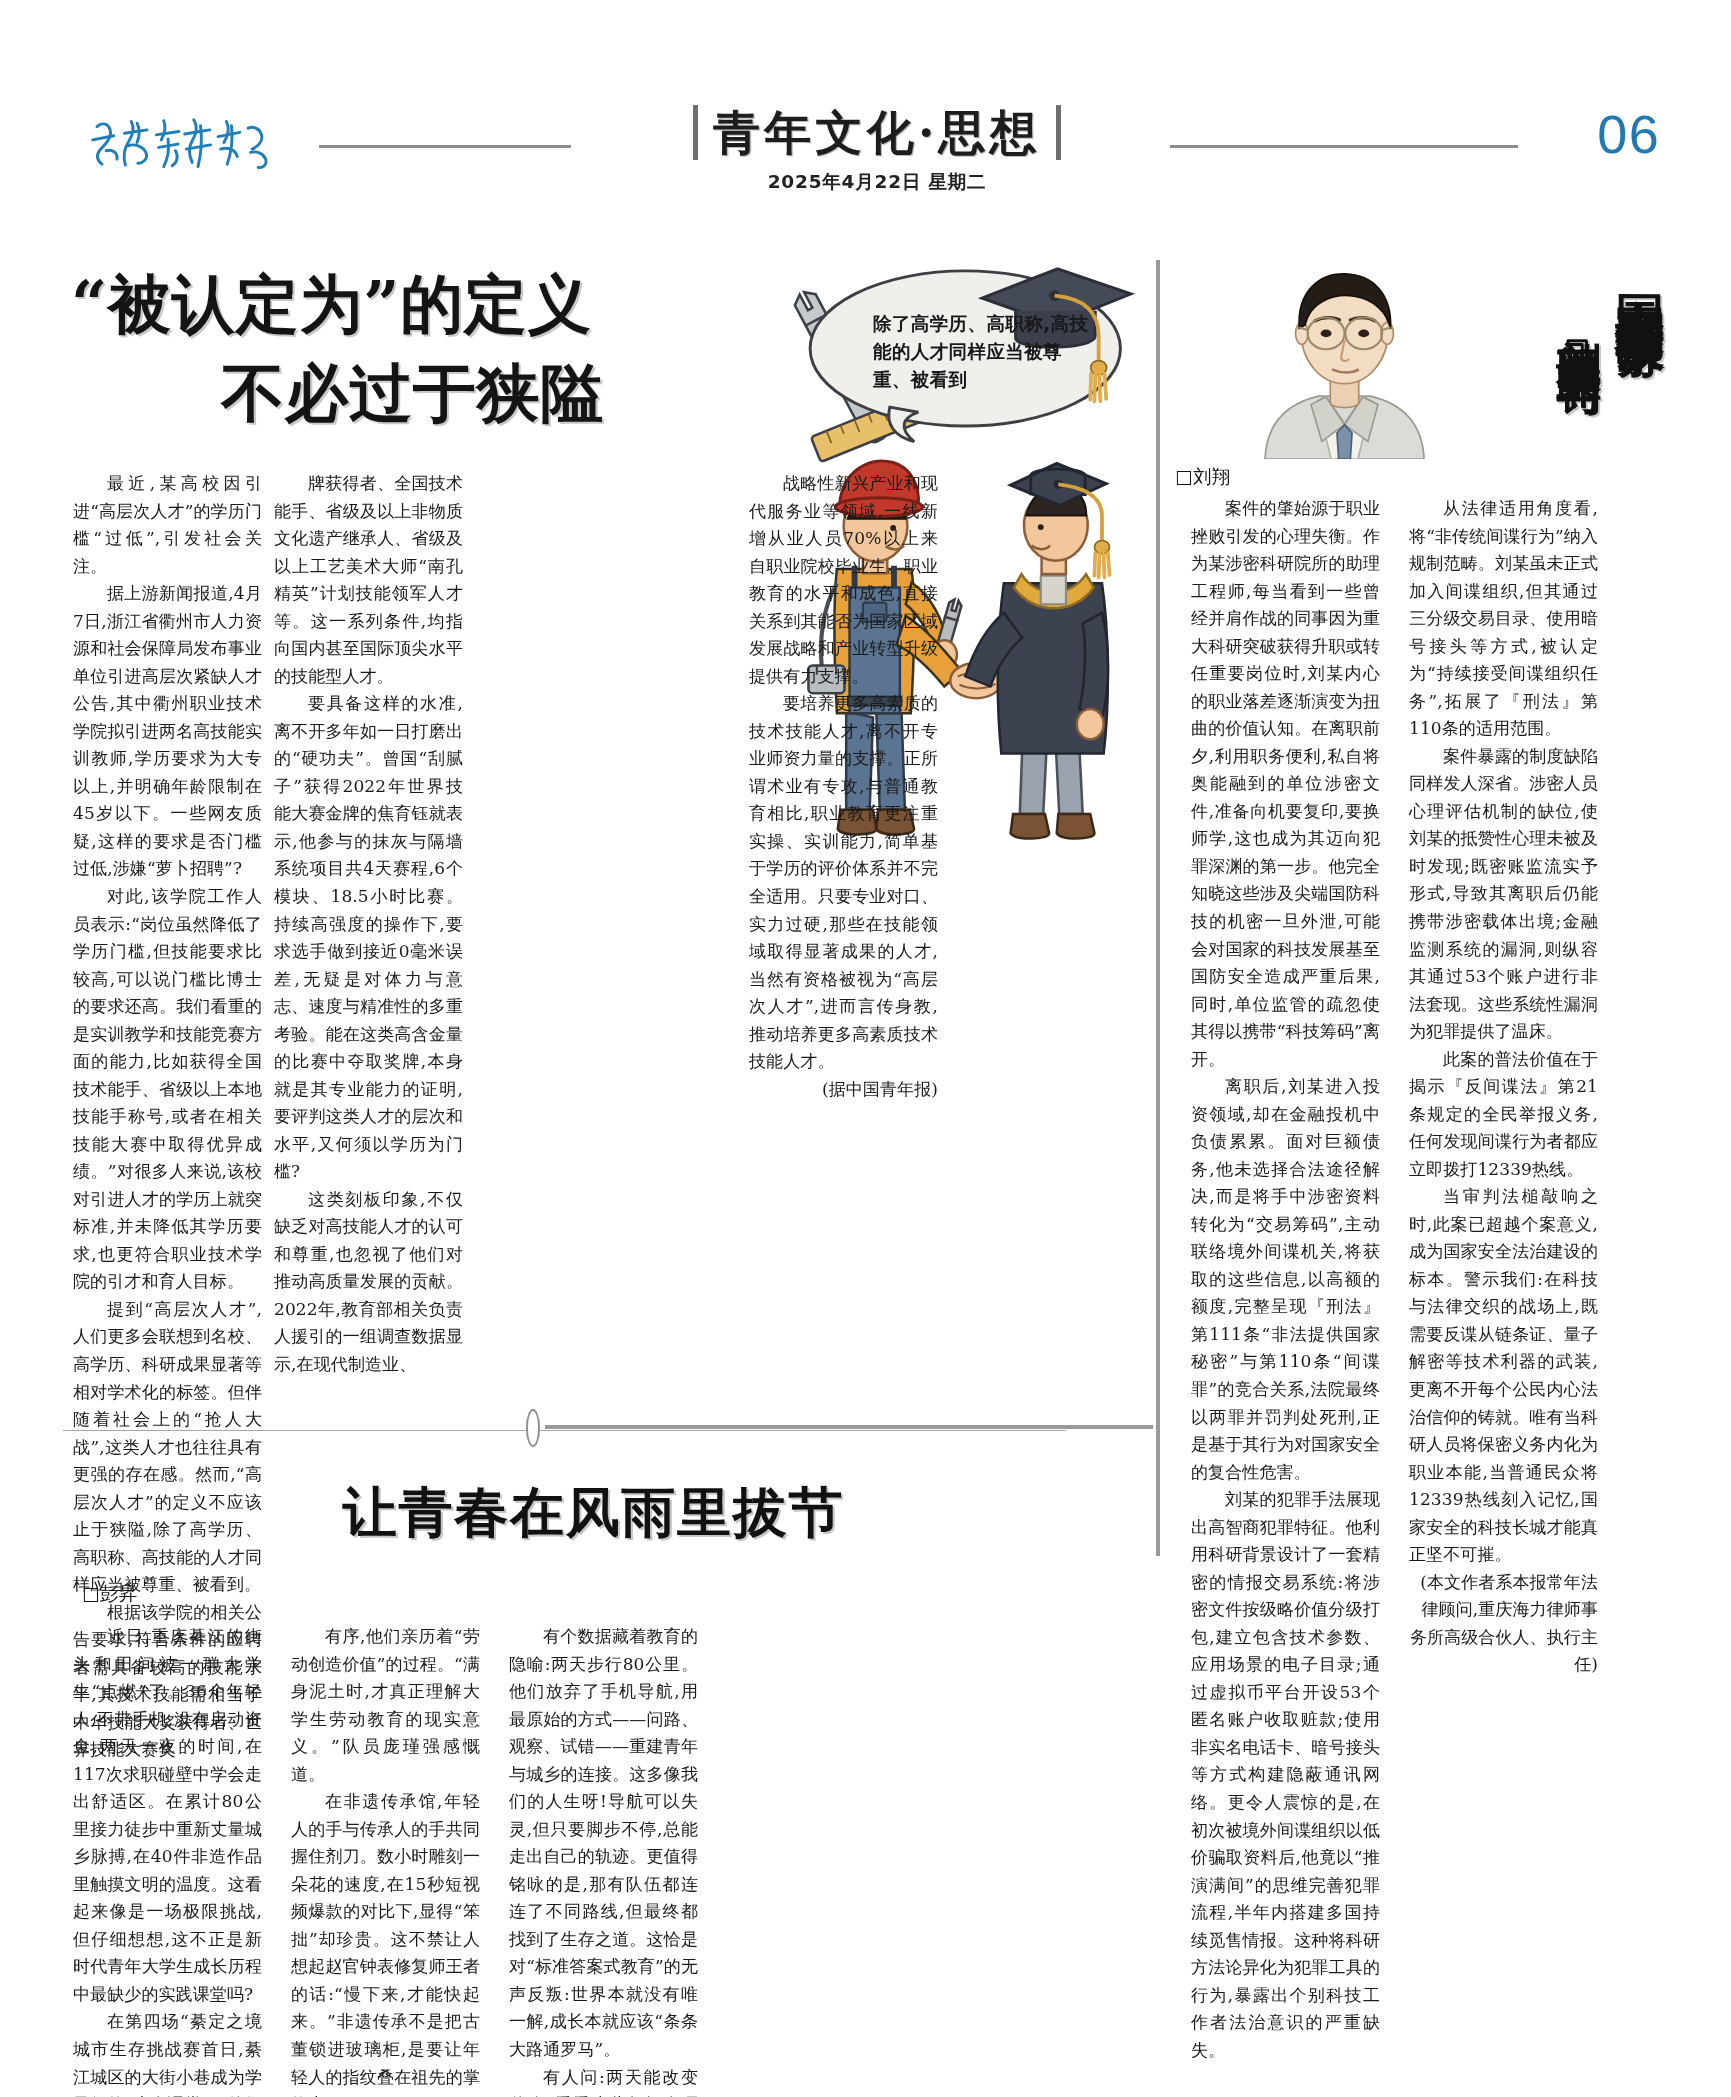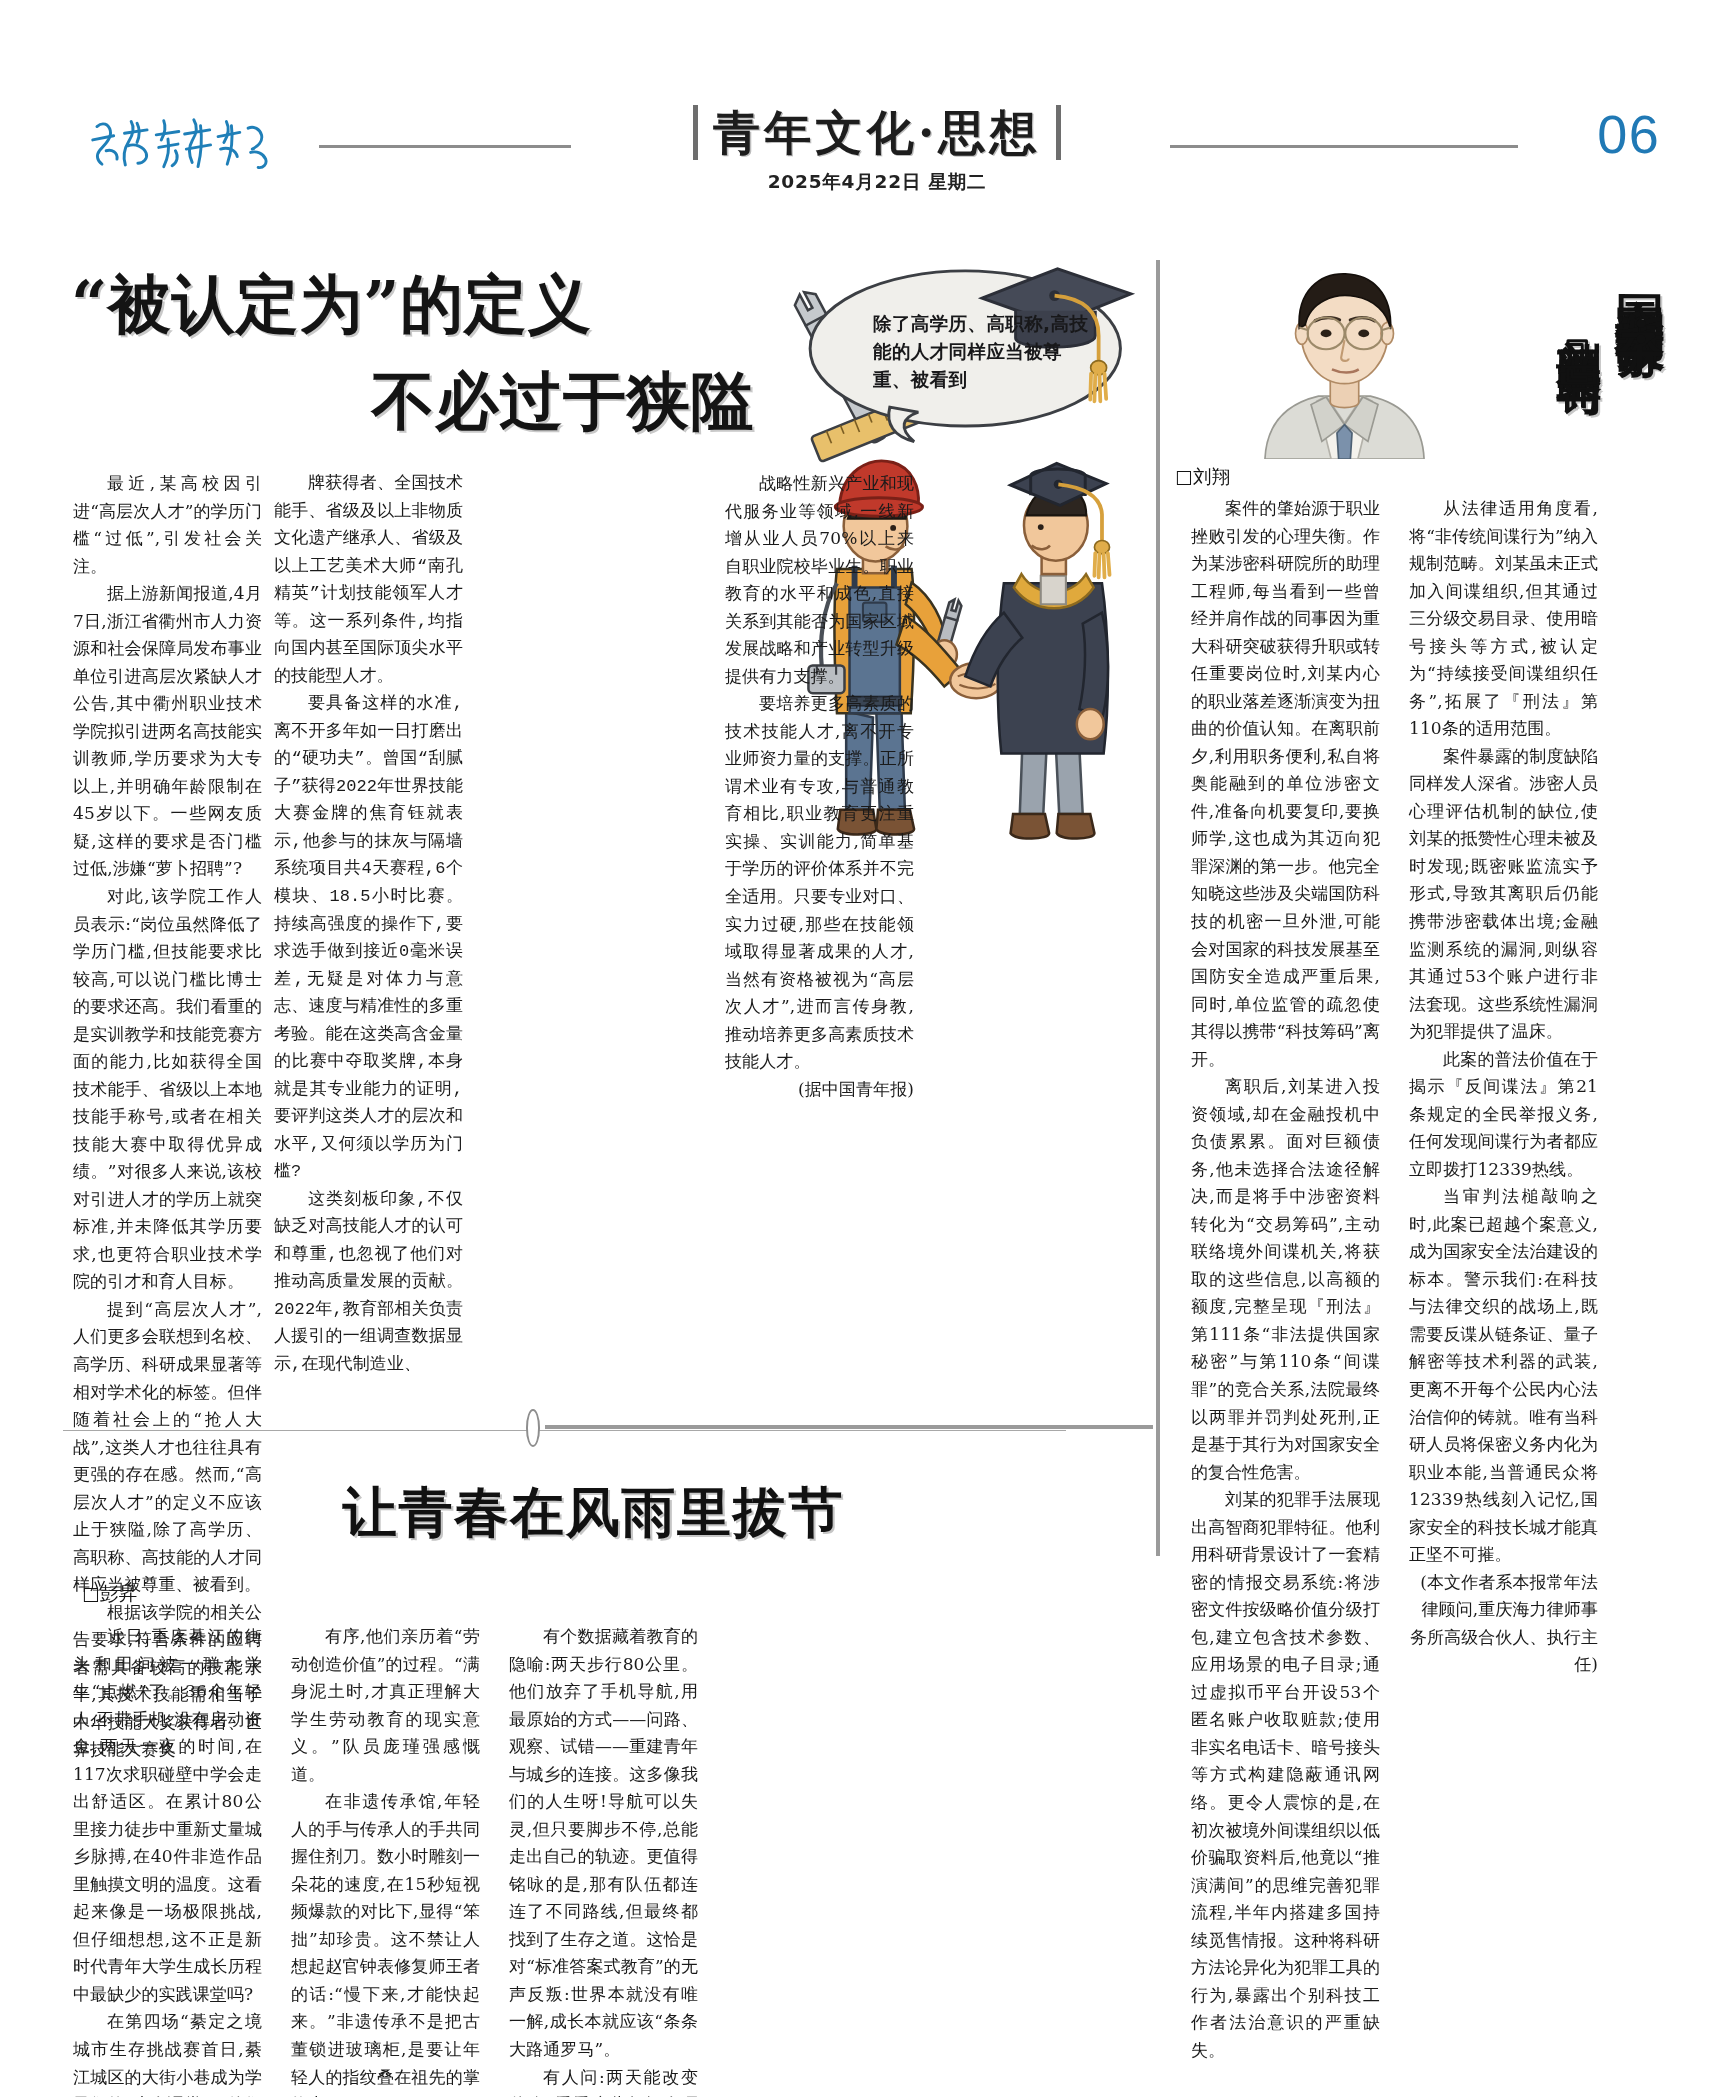--- a/index.html
+++ b/index.html
@@ -71,21 +71,21 @@
 
   
   #art1-title{
     position:absolute; left:71px; top:260px; width:696px;
     font-family:"DejaVu Serif","Liberation Serif",serif;
     font-weight:700; font-size:63px; line-height:1.42;
     letter-spacing:0.8px; color:#141414;
     text-shadow:2.1px 2.1px 0 #c9c9c9;
   }
   #art1-title .l1{ display:block; text-align:left; }
-  #art1-title .l2{ display:block; text-align:right; padding-right:12.6px;margin-top:8px; }
+  #art1-title .l2{ display:block; text-align:center; padding-right:12.6px; }
 
   .colwrap{ position:absolute; }
   .col{
     float:left;
     font-family:"DejaVu Serif","Liberation Serif",serif;
     font-size:17px; line-height:1.62;
     text-align:justify; text-justify:inter-ideograph;
     color:#1a1a1a;
     letter-spacing:0.1px;
   }
@@ -315,21 +315,21 @@
 <div class="bubble-text">除了高学历、高职称,高技能的人才同样应当被尊重、被看到</div>
 
 <div class="colwrap" style="left:73px; top:470px; width:1074px;">
   <div class="col" id="a1c1" style="width:189px; margin-right:12px;">
       <p>最近,某高校因引进“高层次人才”的学历门槛“过低”,引发社会关注。</p>
       <p>据上游新闻报道,4月7日,浙江省衢州市人力资源和社会保障局发布事业单位引进高层次紧缺人才公告,其中衢州职业技术学院拟引进两名高技能实训教师,学历要求为大专以上,并明确年龄限制在45岁以下。一些网友质疑,这样的要求是否门槛过低,涉嫌“萝卜招聘”?</p>
       <p>对此,该学院工作人员表示:“岗位虽然降低了学历门槛,但技能要求比较高,可以说门槛比博士的要求还高。我们看重的是实训教学和技能竞赛方面的能力,比如获得全国技术能手、省级以上本地技能手称号,或者在相关技能大赛中取得优异成绩。”对很多人来说,该校对引进人才的学历上就突标准,并未降低其学历要求,也更符合职业技术学院的引才和育人目标。</p>
       <p>提到“高层次人才”,人们更多会联想到名校、高学历、科研成果显著等相对学术化的标签。但伴随着社会上的“抢人大战”,这类人才也往往具有更强的存在感。然而,“高层次人才”的定义不应该止于狭隘,除了高学历、高职称、高技能的人才同样应当被尊重、被看到。</p>
       <p>根据该学院的相关公告要求,符合条件的应聘者需具备较高的技能水平,其技术技能需相当于中华技能大奖获得者、世界技能大赛奖</p>
     </div>
-  <div class="col" id="a1c2" style="width:189px; margin-right:17px;font-family:Liberation Mono, monospace;">
+  <div class="col" id="a1c2" style="width:189px; margin-right:41px;">
       <p>牌获得者、全国技术能手、省级及以上非物质文化遗产继承人、省级及以上工艺美术大师“南孔精英”计划技能领军人才等。这一系列条件,均指向国内甚至国际顶尖水平的技能型人才。</p>
       <p>要具备这样的水准,离不开多年如一日打磨出的“硬功夫”。曾国“刮腻子”获得2022年世界技能大赛金牌的焦育钰就表示,他参与的抹灰与隔墙系统项目共4天赛程,6个模块、18.5小时比赛。持续高强度的操作下,要求选手做到接近0毫米误差,无疑是对体力与意志、速度与精准性的多重考验。能在这类高含金量的比赛中夺取奖牌,本身就是其专业能力的证明,要评判这类人才的层次和水平,又何须以学历为门槛?</p>
       <p>这类刻板印象,不仅缺乏对高技能人才的认可和尊重,也忽视了他们对推动高质量发展的贡献。2022年,教育部相关负责人援引的一组调查数据显示,在现代制造业、</p>
     </div>
   <div class="col" id="a1c3" style="width:189px; margin-right:29px; margin-left:245px;">
       <p>战略性新兴产业和现代服务业等领域,一线新增从业人员70%以上来自职业院校毕业生。职业教育的水平和成色,直接关系到其能否为国家区域发展战略和产业转型升级提供有力支撑。</p>
       <p>要培养更多高素质的技术技能人才,离不开专业师资力量的支撑。正所谓术业有专攻,与普通教育相比,职业教育更注重实操、实训能力,简单基于学历的评价体系并不完全适用。只要专业对口、实力过硬,那些在技能领域取得显著成果的人才,当然有资格被视为“高层次人才”,进而言传身教,推动培养更多高素质技术技能人才。</p>
       <p class="right">(据中国青年报)</p>
     </div>
 </div>

